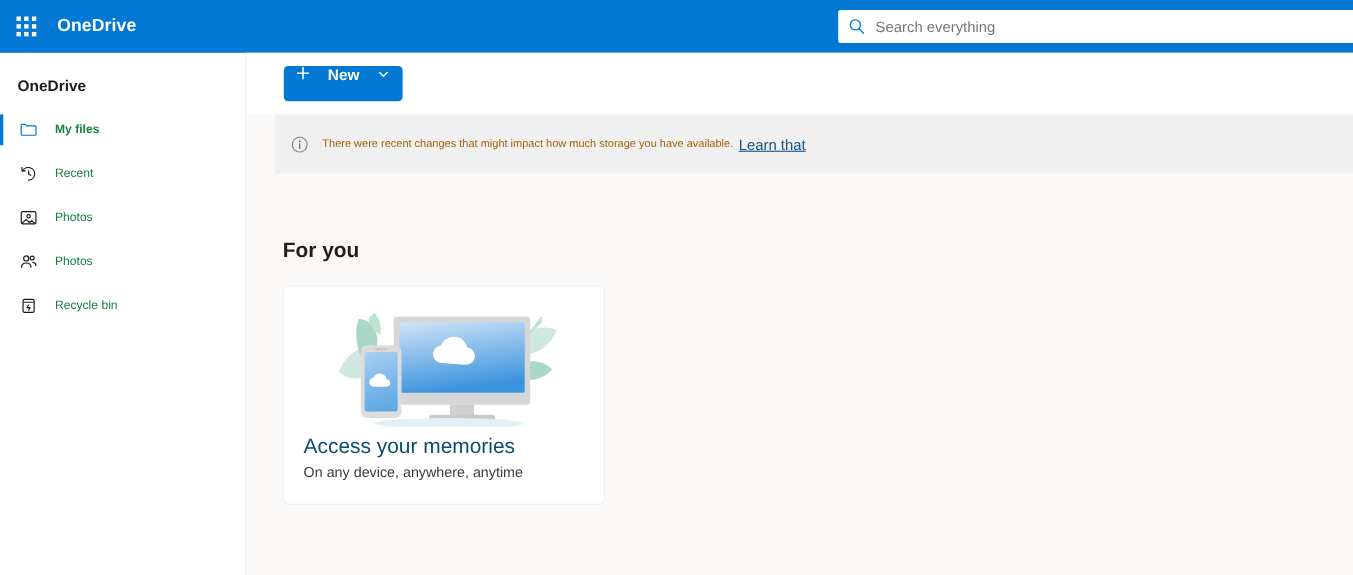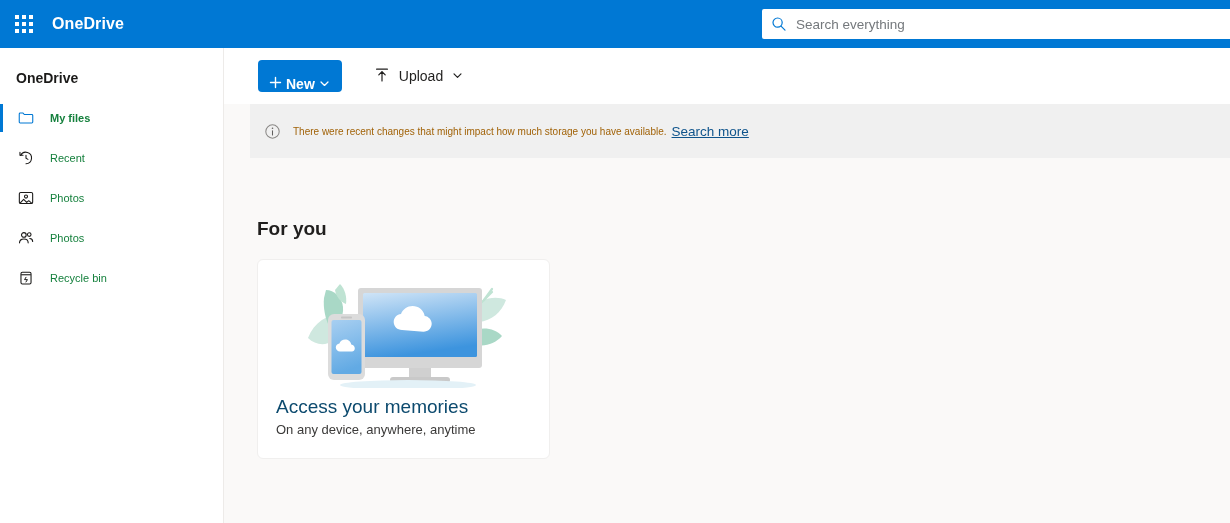--- a/index.html
+++ b/index.html
@@ -151,27 +151,27 @@
     padding-left: 34px;
     background: #ffffff;
   }
   .new-btn {
     height: 32px;
     background: #0078d4;
     color: #ffffff;
     border: 0;
     border-radius: 4px;
     display: flex;
-    align-items: flex-end;
+    align-items: flex-start;
     padding: 0 12px 0 11px;
     font-family: "Liberation Sans", sans-serif;
     font-size: 14px;
     font-weight: bold;
     cursor: pointer;
-    gap: 4px;
+    gap: 16px;
   }
   .upload-btn {
     height: 32px;
     background: transparent;
     color: #201f1e;
     border: 0;
     border-radius: 4px;
     display: flex;
     align-items: center;
     padding: 0 10px;
@@ -341,46 +341,32 @@
           </svg>
         </span>
         <span>New</span>
         <span>
           <svg width="11" height="11" viewBox="0 0 12 12">
             <path d="M2.2 4.3L6 8.1l3.8-3.8" fill="none" stroke="#ffffff" stroke-width="1.4" stroke-linecap="round" stroke-linejoin="round"></path>
           </svg>
         </span>
       </button>
 
-      <button class="upload-btn">
-        <span>
-          <svg width="16" height="16" viewBox="0 0 16 16">
-            <path d="M2.6 2.2h10.8" stroke="#201f1e" stroke-width="1.2" stroke-linecap="round"></path>
-            <path d="M8 14V5.1M8 4.6L4.8 7.9M8 4.6l3.2 3.3" fill="none" stroke="#201f1e" stroke-width="1.2" stroke-linecap="round" stroke-linejoin="round"></path>
-          </svg>
-        </span>
-        <span>Upload</span>
-        <span>
-          <svg width="11" height="11" viewBox="0 0 12 12">
-            <path d="M2.2 4.3L6 8.1l3.8-3.8" fill="none" stroke="#201f1e" stroke-width="1.3" stroke-linecap="round" stroke-linejoin="round"></path>
-          </svg>
-        </span>
-      </button>
     </div>
 
     <div class="msgbar">
       <span class="msg-ico">
         <svg width="17" height="17" viewBox="0 0 18 18">
           <circle cx="9" cy="9" r="7.1" fill="none" stroke="#8a8886" stroke-width="1.1"></circle>
           <circle cx="9" cy="5.6" r=".85" fill="#605e5c"></circle>
           <path d="M9 8.1v4.6" stroke="#605e5c" stroke-width="1.1" stroke-linecap="round"></path>
         </svg>
       </span>
       <span class="msg-text">There were recent changes that might impact how much storage you have available.</span>
-      <span class="msg-link">Search more</span>
+      <span class="msg-link">Learn that</span>
     </div>
 
     <div class="section-title">For you</div>
 
     <div class="card">
       <div class="card-illo">
         <svg width="215" height="120" viewBox="0 0 215 120">
           <defs>
             <linearGradient id="scr" x1="0" y1="0" x2="0.25" y2="1">
               <stop offset="0" stop-color="#cfe4f7"></stop>

